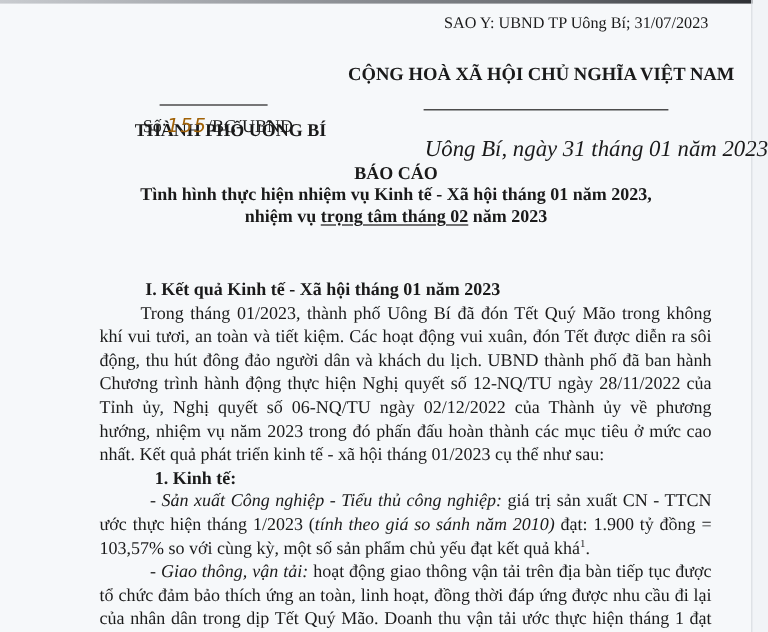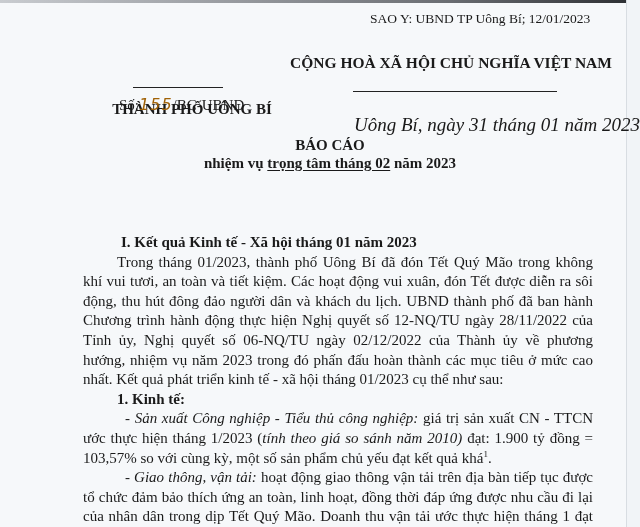--- a/index.html
+++ b/index.html
@@ -31,42 +31,43 @@
   .ind2 { text-indent:42px; }
   sup { font-size:9px; line-height:0; }
 </style>
 </head>
 <body>
 
 <div class="topbar"></div>
 <div class="rightstrip"></div>
 <div class="rightedge"></div>
 
-<div class="abs stamp">SAO Y: UBND TP Uông Bí; 12/01/2023</div>
+<div class="abs stamp">SAO Y: UBND TP Uông Bí; 31/07/2023</div>
 
 <div class="abs org">
   <div class="l2">THÀNH PHỐ UÔNG BÍ</div>
 </div>
 <div class="org-rule"></div>
 
 <div class="abs nation">
   <div>CỘNG HOÀ XÃ HỘI CHỦ NGHĨA VIỆT NAM</div>
 </div>
 <div class="motto-rule"></div>
 
 <div class="abs docno">
   <span>Số:</span><span class="num">155</span><span>/BC-UBND</span>
 </div>
 
 <div class="abs place">Uông Bí, ngày 31 tháng 01 năm 2023</div>
 
 <div class="abs title">
   <div>BÁO CÁO</div>
+  <div>Tình hình thực hiện nhiệm vụ Kinh tế - Xã hội  tháng 01 năm 2023,</div>
   <div><span>nhiệm vụ </span><span class="u">trọng tâm tháng 02</span><span> năm 2023</span></div>
 </div>
 
 <div class="body">
   <p class="h" style="margin-left:38px;">I. Kết quả Kinh tế - Xã hội tháng 01 năm 2023</p>
   <p class="ind">Trong tháng 01/2023, thành phố Uông Bí đã đón Tết Quý Mão trong không khí vui tươi, an toàn và tiết kiệm. Các hoạt động vui xuân, đón Tết được diễn ra sôi động, thu hút đông đảo người dân và khách du lịch. UBND thành phố đã ban hành Chương trình hành động thực hiện Nghị quyết số 12-NQ/TU ngày 28/11/2022 của Tỉnh ủy, Nghị quyết số 06-NQ/TU ngày 02/12/2022 của Thành ủy về phương hướng, nhiệm vụ năm 2023 trong đó phấn đấu hoàn thành các mục tiêu ở mức cao nhất. Kết quả phát triển kinh tế - xã hội tháng 01/2023 cụ thể như sau:</p>
-  <p class="h" style="margin-left:34px;">1. Kinh tế:</p>
+  <p class="h" style="margin-left:46px;">1. Kinh tế:</p>
   <p class="ind2"><i>- Sản xuất Công nghiệp - Tiểu thủ công nghiệp:</i><span> giá trị sản xuất CN - TTCN ước thực hiện tháng 1/2023 (</span><i>tính theo giá so sánh năm 2010)</i><span> đạt: 1.900 tỷ đồng = 103,57% so với cùng kỳ, một số sản phẩm chủ yếu đạt kết quả khá</span><sup>1</sup><span>.</span></p>
   <p class="ind2"><i>- Giao thông, vận tải:</i><span> hoạt động giao thông vận tải trên địa bàn tiếp tục được tổ chức đảm bảo thích ứng an toàn, linh hoạt, đồng thời đáp ứng được nhu cầu đi lại của nhân dân trong dịp Tết Quý Mão. Doanh thu vận tải ước thực hiện tháng 1 đạt 170 tỷ đồng = 117,98% so với cùng kỳ.</span></p>
 </div>
 
 </body></html>

